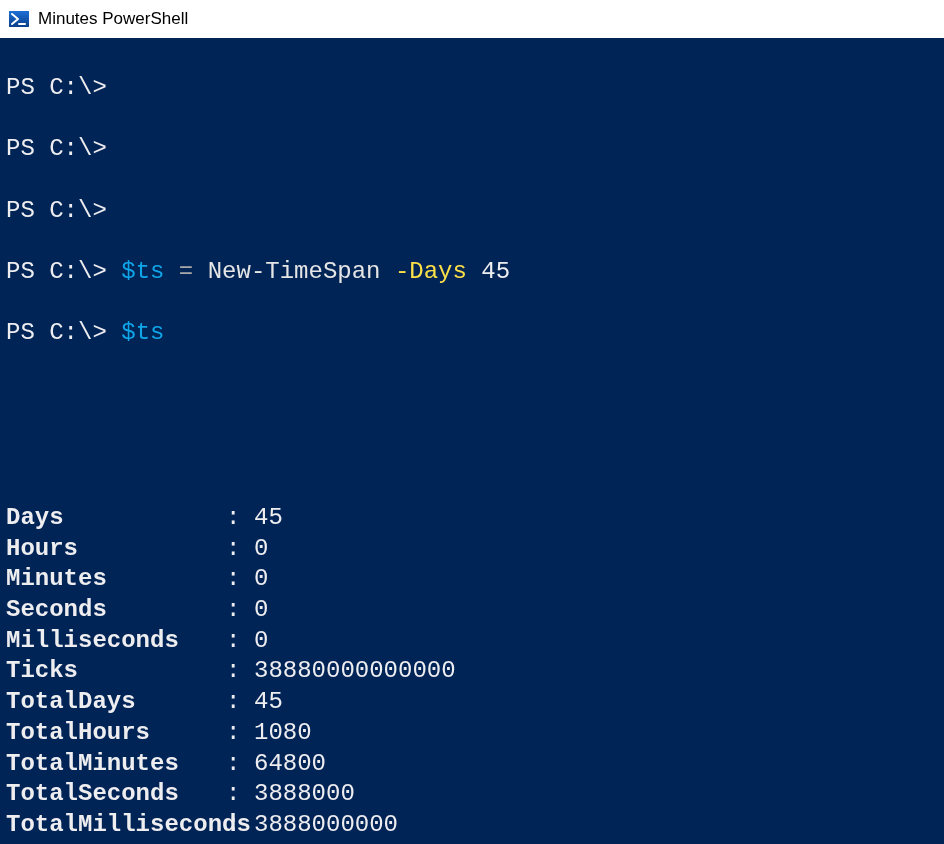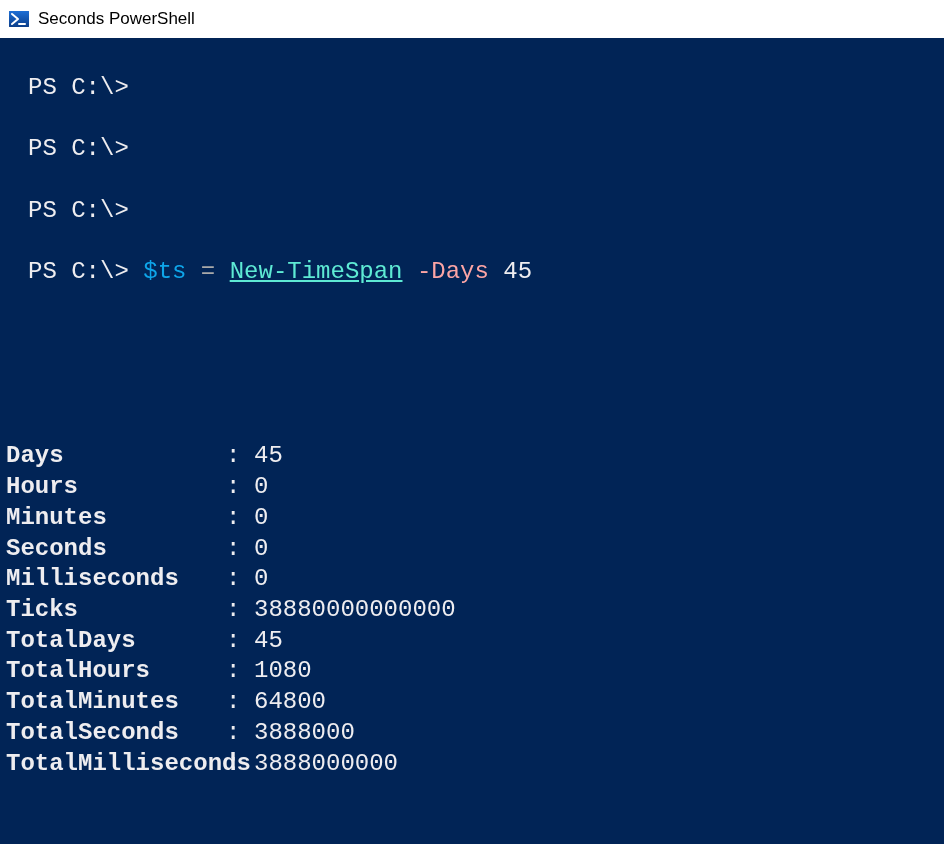--- a/index.html
+++ b/index.html
@@ -34,24 +34,24 @@
       background: #012456;
       color: #eeedf0;
       width: 944px;
       height: 806px;
       padding: 4px 6px;
       font-size: 24px;
       line-height: 1.28;
       white-space: pre;
       font-family: 'Consolas', 'Courier New', monospace;
     }
-    .prompt { color: #eeedf0; margin-left: 22px; }
+    .prompt { color: #eeedf0; }
     .var { color: #0ea5e9; }
-    .cmd { color: #5eead4; text-decoration: underline; }
-    .param { color: #fca5a5; }
+    .cmd { color: #e5e5e5; }
+    .param { color: #fde047; }
     .punct { color: #a9a9a9; }
     .num { color: #eeedf0; }
     .row { display: flex; }
     .key { width: 220px; display: inline-block; font-weight: bold; }
     .sep { width: 28px; display: inline-block; }
     .val { display: inline-block; }
   </style>
 </head>
 <body>
 
@@ -63,28 +63,29 @@
       <defs>
         <linearGradient id="g" x1="0" y1="0" x2="0" y2="1">
           <stop offset="0" stop-color="#1e6fd6"></stop>
           <stop offset="1" stop-color="#0b3e8a"></stop>
         </linearGradient>
       </defs>
       <path d="M4 6 L10 11 L4 16" stroke="#fff" stroke-width="2" fill="none" stroke-linecap="round" stroke-linejoin="round"></path>
       <line x1="11" y1="16" x2="17" y2="16" stroke="#fff" stroke-width="2" stroke-linecap="round"></line>
     </svg>
   </span>
-  <span class="title-text">Seconds PowerShell</span>
+  <span class="title-text">Minutes PowerShell</span>
 </div>
 
 <div class="terminal">
 <div><span class="prompt">PS C:\&gt;</span></div>
 <div><span class="prompt">PS C:\&gt;</span></div>
 <div><span class="prompt">PS C:\&gt;</span></div>
 <div><span class="prompt">PS C:\&gt;</span> <span class="var">$ts</span><span class="punct"> = </span><span class="cmd">New-TimeSpan</span><span class="param"> -Days</span><span class="num"> 45</span></div>
+<div><span class="prompt">PS C:\&gt;</span> <span class="var">$ts</span></div>
 <div>&nbsp;</div>
 <div>&nbsp;</div>
 <div id="output-rows"><div class="row"><span class="key">Days</span><span class="sep">: </span><span class="val">45</span></div><div class="row"><span class="key">Hours</span><span class="sep">: </span><span class="val">0</span></div><div class="row"><span class="key">Minutes</span><span class="sep">: </span><span class="val">0</span></div><div class="row"><span class="key">Seconds</span><span class="sep">: </span><span class="val">0</span></div><div class="row"><span class="key">Milliseconds</span><span class="sep">: </span><span class="val">0</span></div><div class="row"><span class="key">Ticks</span><span class="sep">: </span><span class="val">38880000000000</span></div><div class="row"><span class="key">TotalDays</span><span class="sep">: </span><span class="val">45</span></div><div class="row"><span class="key">TotalHours</span><span class="sep">: </span><span class="val">1080</span></div><div class="row"><span class="key">TotalMinutes</span><span class="sep">: </span><span class="val">64800</span></div><div class="row"><span class="key">TotalSeconds</span><span class="sep">: </span><span class="val">3888000</span></div><div class="row"><span class="key">TotalMilliseconds</span><span class="sep">: </span><span class="val">3888000000</span></div></div>
 
 
 
 
 
 
 </div>

